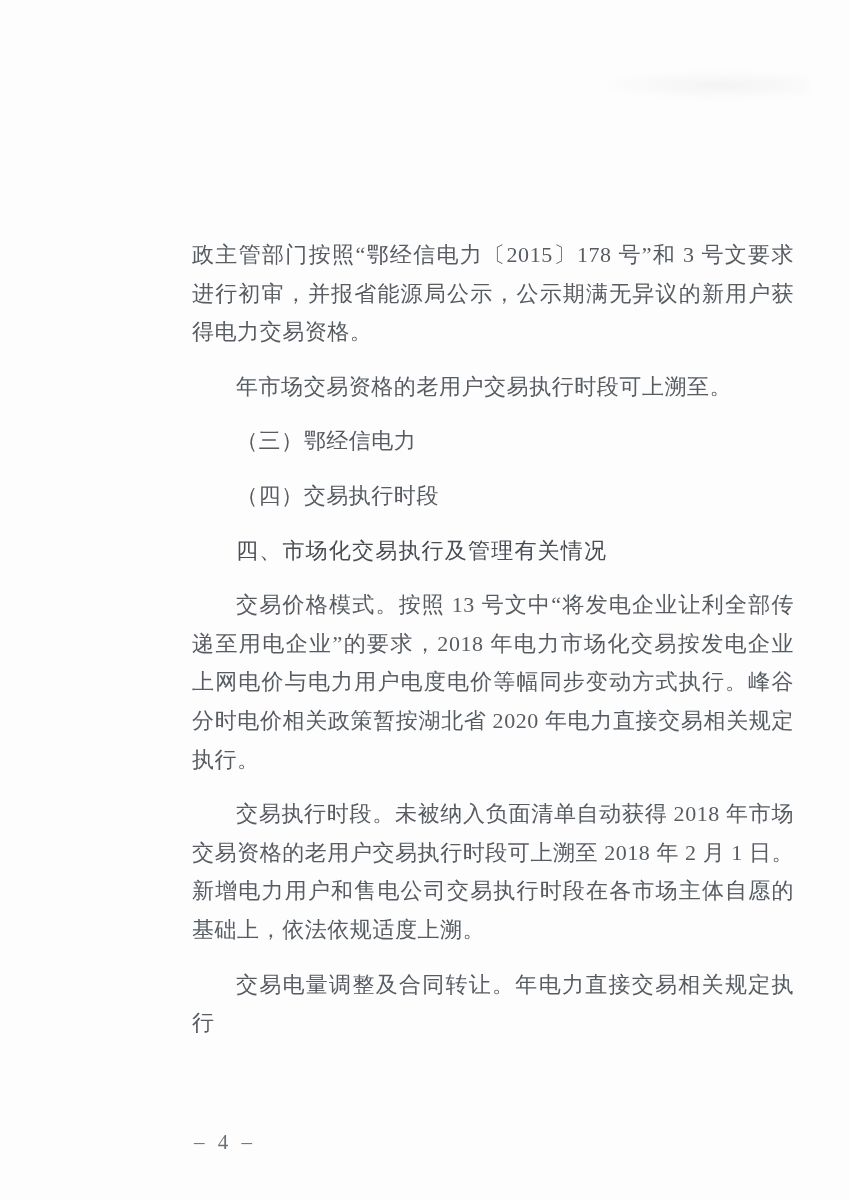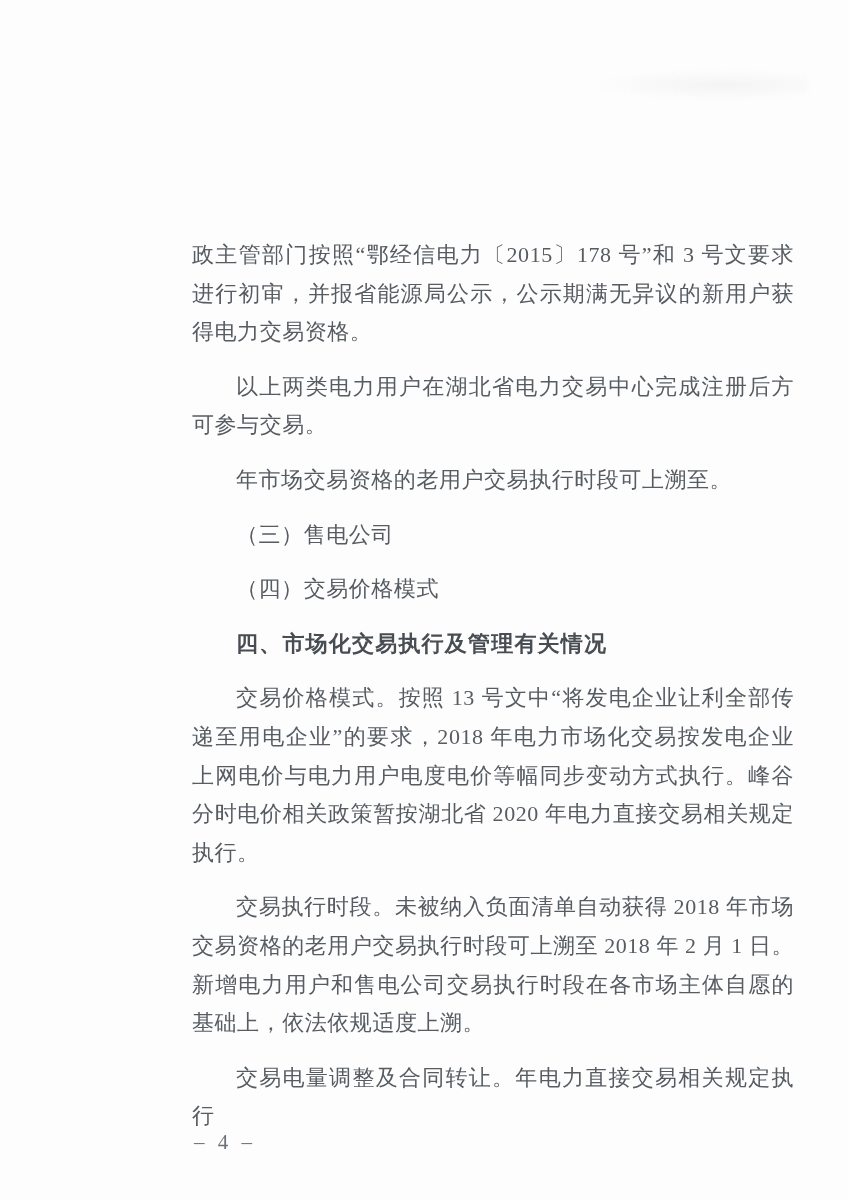--- a/index.html
+++ b/index.html
@@ -41,21 +41,21 @@
     font-size: 22px;
     line-height: 38.6px;
     letter-spacing: 0.55px;
     text-align: justify;
     text-align-last: left;
   }
   .para { text-indent: 0; }
   .para.indent { text-indent: 2em; }
   .para.heading {
     font-family: "Liberation Sans", "DejaVu Sans", sans-serif;
-    font-weight: 700;
+    font-weight: 400;
     color: var(--heading-ink);
     letter-spacing: 1.2px;
   }
   .page-number {
     position: absolute;
     left: 130px;
     top: 1066px;
     color: var(--page-number-ink);
     font-size: 21px;
     letter-spacing: 4px;
@@ -64,24 +64,23 @@
 </style>
 </head>
 <body>
 
 <div class="page">
 
   <div class="scan-artifact"></div>
 
   <div class="text-block">
     <p class="para">政主管部门按照“鄂经信电力〔2015〕178 号”和 3 号文要求进行初审，并报省能源局公示，公示期满无异议的新用户获得电力交易资格。</p>
-    <p class="para indent">以上两类电力用户在湖北省电力交易中心完成注册后方可参与交易。</p>
     <p class="para indent">年市场交易资格的老用户交易执行时段可上溯至。</p>
-    <p class="para indent">（三）售电公司</p>
-    <p class="para indent">（四）交易价格模式</p>
+    <p class="para indent">（三）鄂经信电力</p>
+    <p class="para indent">（四）交易执行时段</p>
     <p class="para indent heading">四、市场化交易执行及管理有关情况</p>
     <p class="para indent">交易价格模式。按照 13 号文中“将发电企业让利全部传递至用电企业”的要求，2018 年电力市场化交易按发电企业上网电价与电力用户电度电价等幅同步变动方式执行。峰谷分时电价相关政策暂按湖北省 2020 年电力直接交易相关规定执行。</p>
     <p class="para indent">交易执行时段。未被纳入负面清单自动获得 2018 年市场交易资格的老用户交易执行时段可上溯至 2018 年 2 月 1 日。新增电力用户和售电公司交易执行时段在各市场主体自愿的基础上，依法依规适度上溯。</p>
     <p class="para indent">交易电量调整及合同转让。年电力直接交易相关规定执行</p>
   </div>
 
   <div class="page-number">– 4 –</div>
 
 </div>
 

